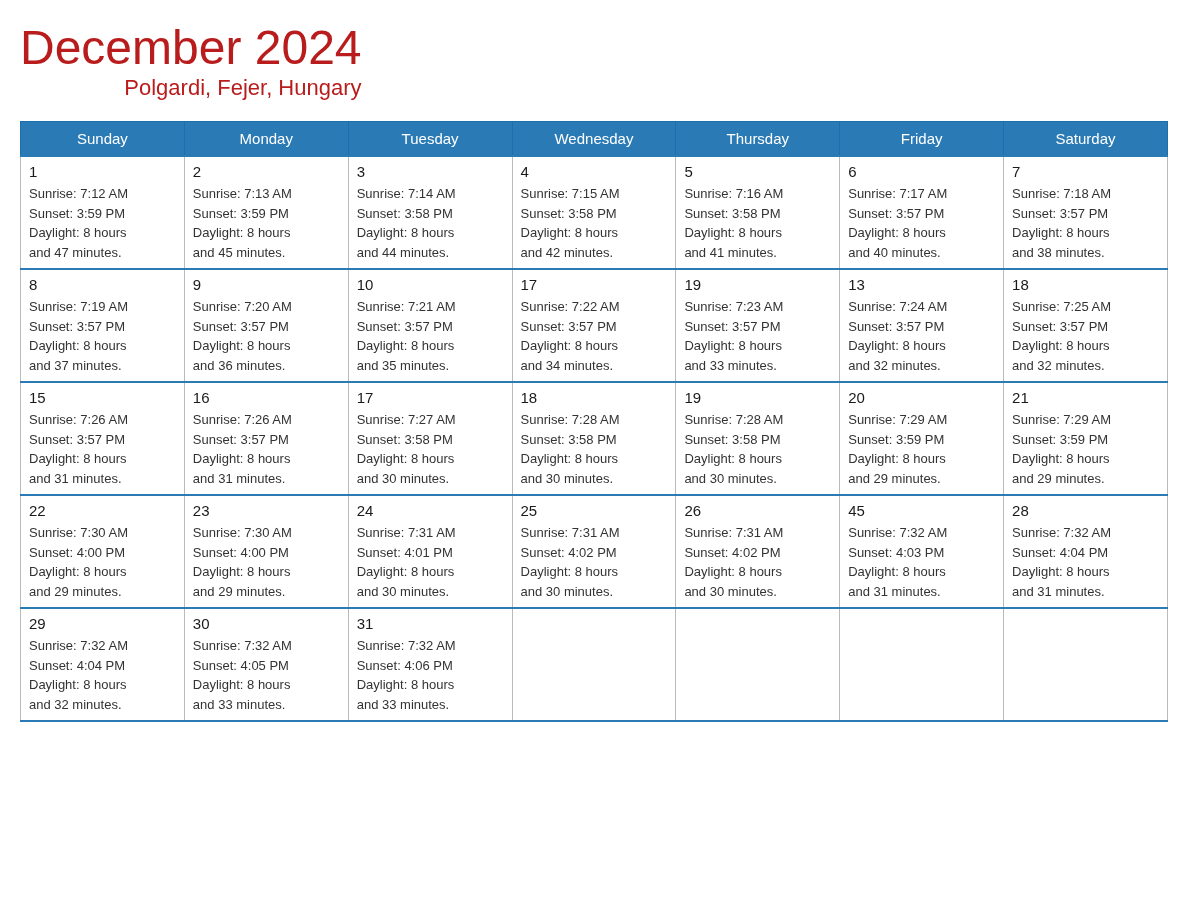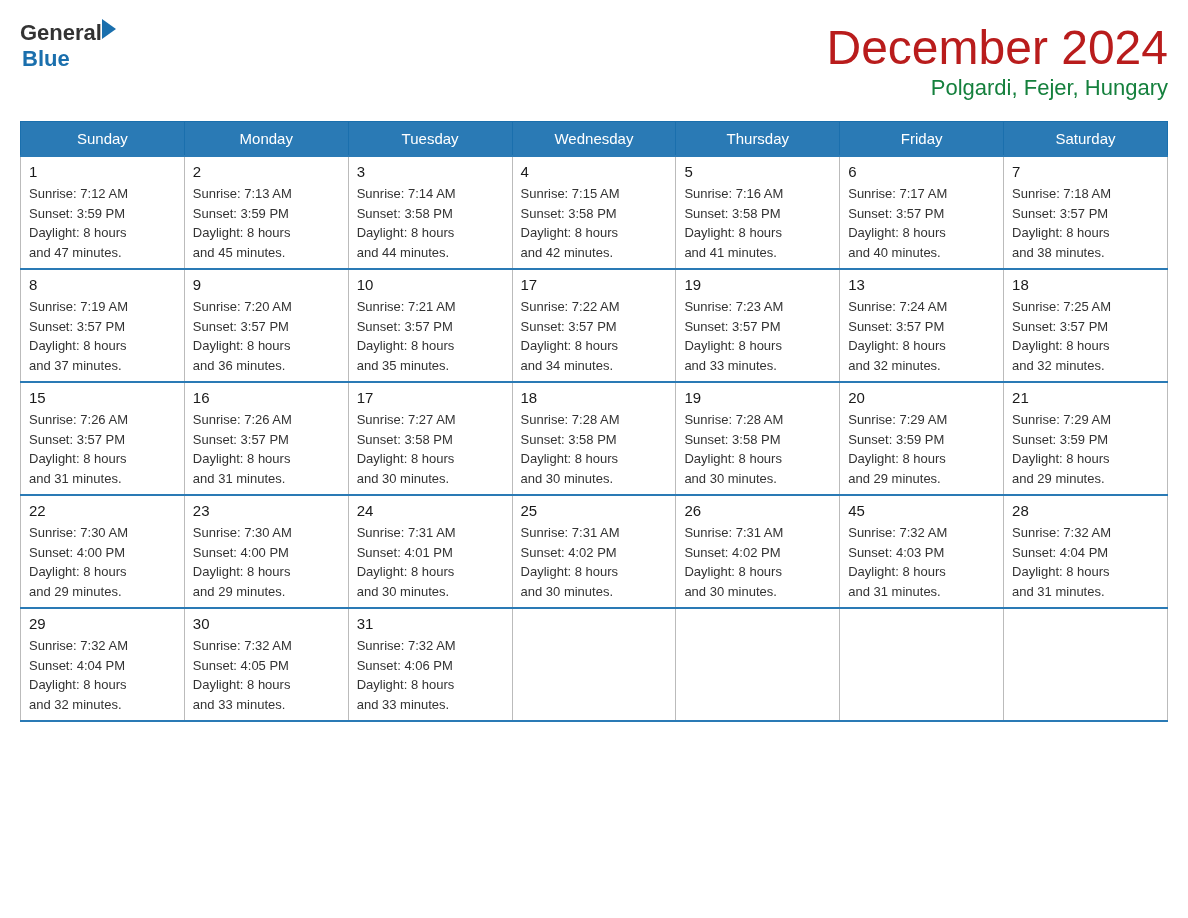--- a/index.html
+++ b/index.html
@@ -46,21 +46,21 @@
     .title-block {
       text-align: right;
     }
     .month-title {
       font-size: 48px;
       font-weight: normal;
       color: #b91c1c;
     }
     .location-title {
       font-size: 22px;
-      color: #15803d;
+      color: #b91c1c;
     }
     .calendar-table {
       width: 100%;
       border-collapse: collapse;
       border: 1px solid #999;
     }
     .calendar-table th {
       background-color: #2a7ab5;
       color: #fff;
       font-size: 15px;
@@ -92,27 +92,20 @@
       line-height: 1.5;
     }
     .empty-cell {
       background: #fff;
     }
   </style>
 </head>
 <body>
 
 <div class="header">
-  <div class="logo-wrapper">
-    <div class="logo-row1">
-      <span class="logo-text-general">General</span>
-      <div class="logo-arrow"></div>
-    </div>
-    <div class="logo-row2">Blue</div>
-  </div>
   <div class="title-block">
     <div class="month-title">December 2024</div>
     <div class="location-title">Polgardi, Fejer, Hungary</div>
   </div>
 </div>
 
 <table class="calendar-table">
   <thead>
     <tr>
     <th>Sunday</th>

